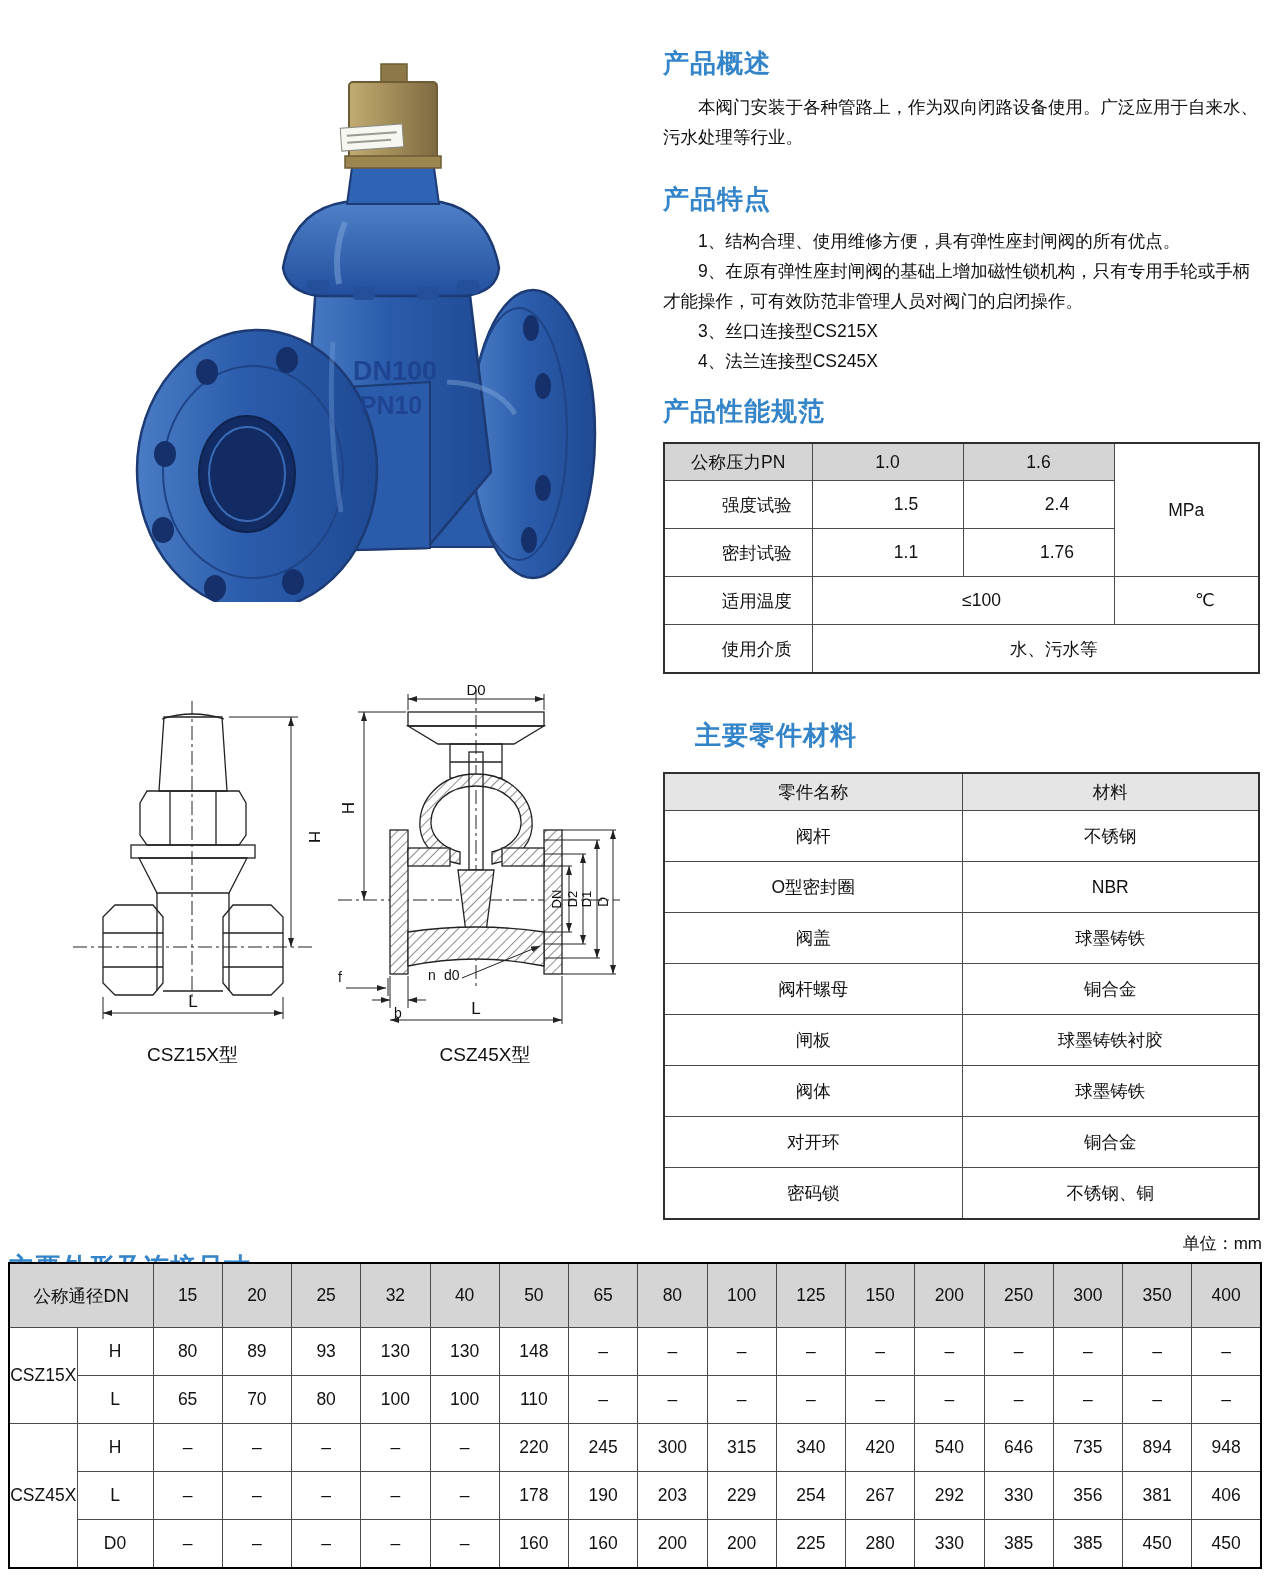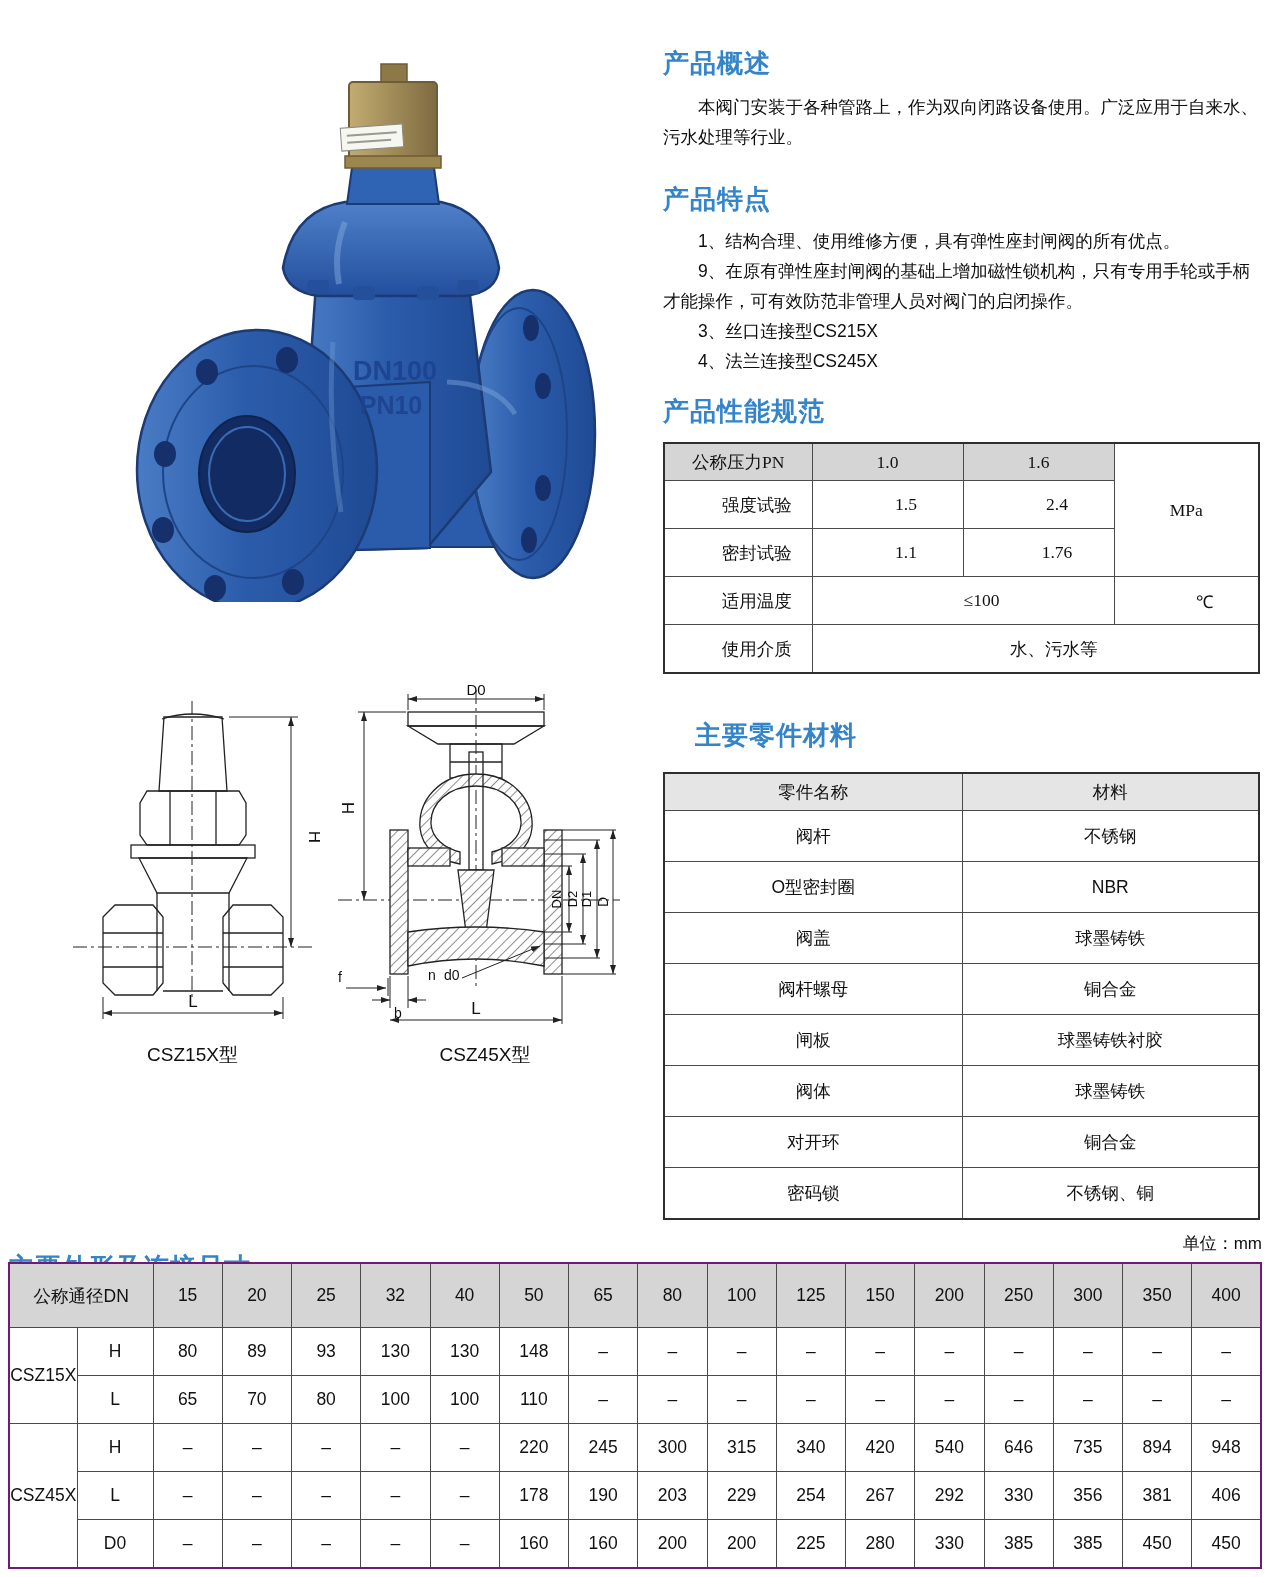--- a/index.html
+++ b/index.html
@@ -7,32 +7,32 @@
     width:1270px;height:1577px;position:relative;background:#ffffff;
     font-family:"Liberation Sans","DejaVu Sans",sans-serif;color:#111;
     overflow:hidden;
   }
   .abs{position:absolute;}
   .sec-title{position:absolute;margin:0;color:#3384C8;font-size:26px;font-weight:bold;letter-spacing:1px;}
   .txt{font-size:17.5px;line-height:1.72;color:#0f0f0f;}
   .indent{text-indent:2em;margin:0;}
   table{border-collapse:collapse;}
   
-  .perf{position:absolute;left:663px;top:442px;width:597px;font-size:17.5px;border:2px solid #2f2f2f;table-layout:fixed;font-family:Liberation Serif, serif;}
+  .perf{position:absolute;left:663px;top:442px;width:597px;font-size:17.5px;border:2px solid #2f2f2f;table-layout:fixed;}
   .perf td{border:1px solid #4a4a4a;text-align:center;padding:0;}
   .perf tr.rh td{height:36px;}
   .perf tr.rd td{height:47px;padding-left:37px;}
   .perf td.hdr{background:#d5d5d6;}
   
   .mat{position:absolute;left:663px;top:772px;width:597px;font-size:17.5px;border:2px solid #2f2f2f;table-layout:fixed;}
   .mat th,.mat td{border:1px solid #4a4a4a;text-align:center;font-weight:normal;padding:0;}
   .mat thead th{background:#e5e5e5;height:36px;}
   .mat td{height:50px;}
   
-  .dims{position:absolute;left:8px;top:1262px;width:1254px;font-size:17.5px;border:2px solid #701a75;table-layout:fixed;padding-left:32px;}
+  .dims{position:absolute;left:8px;top:1262px;width:1254px;font-size:17.5px;border:2px solid #000000;table-layout:fixed;padding-left:32px;}
   .dims th,.dims td{border:1px solid #4a4a4a;text-align:center;font-weight:normal;padding:0;overflow:hidden;}
   .dims thead th{background:#d5d5d6;height:63px;}
   .dims td{height:47px;}
   .unit-label{position:absolute;left:1000px;top:1232px;width:262px;text-align:right;font-size:17px;color:#0f0f0f;}
   .caption{position:absolute;text-align:center;font-size:19px;color:#0f0f0f;}
   svg text{font-family:"Liberation Sans","DejaVu Sans",sans-serif;}
 </style>
 </head>
 <body>
 

